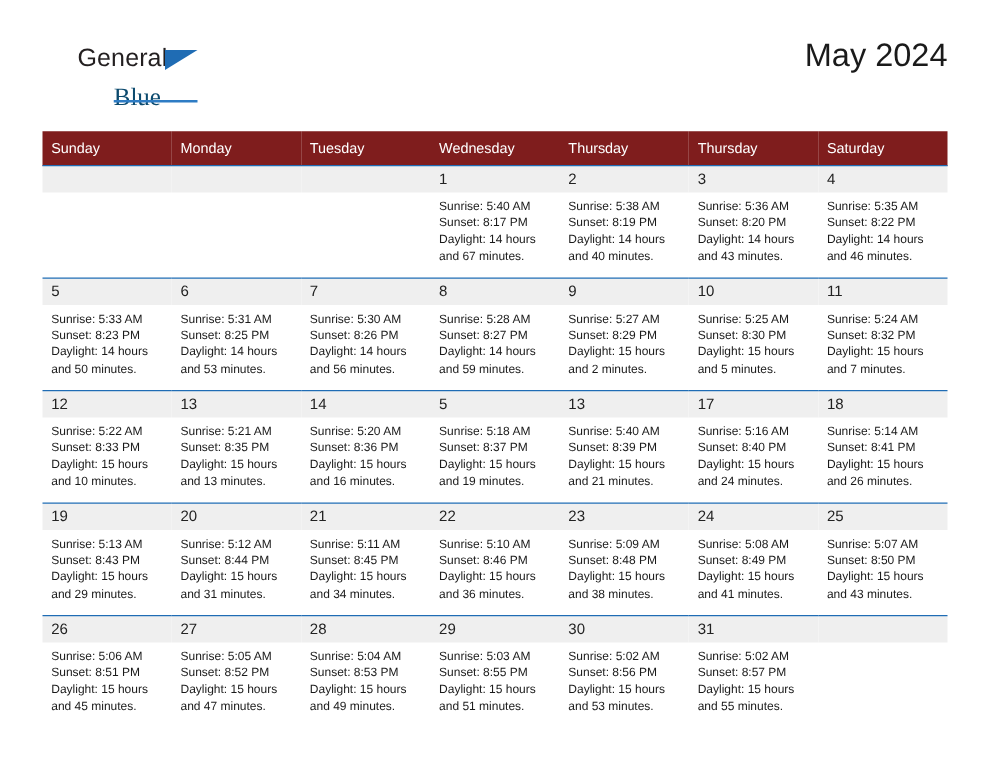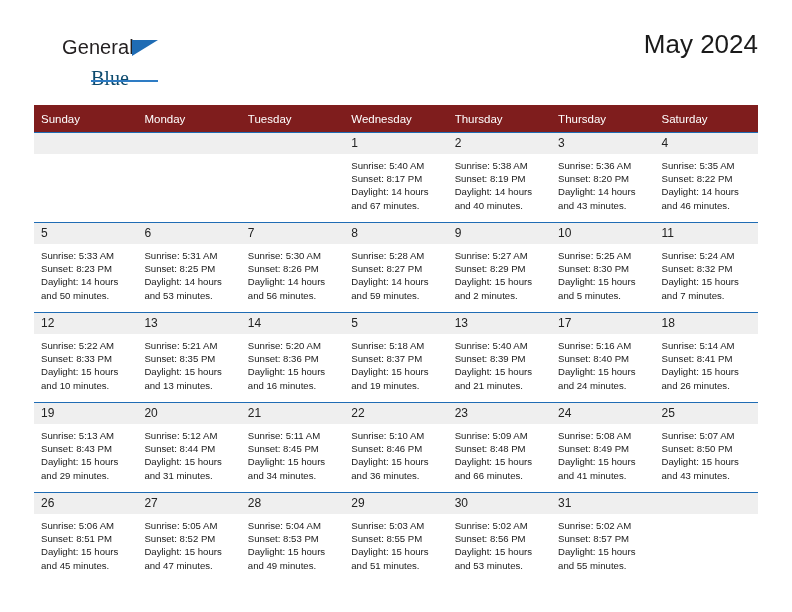--- a/index.html
+++ b/index.html
@@ -392,21 +392,21 @@
               <div>Daylight: 15 hours</div>
               <div>and 36 minutes.</div>
             </div>
           </td>
           <td>
             <div class="daynum">23</div>
             <div class="cell-body">
               <div>Sunrise: 5:09 AM</div>
               <div>Sunset: 8:48 PM</div>
               <div>Daylight: 15 hours</div>
-              <div>and 66 minutes.</div>
+              <div>and 38 minutes.</div>
             </div>
           </td>
           <td>
             <div class="daynum">24</div>
             <div class="cell-body">
               <div>Sunrise: 5:08 AM</div>
               <div>Sunset: 8:49 PM</div>
               <div>Daylight: 15 hours</div>
               <div>and 41 minutes.</div>
             </div>

